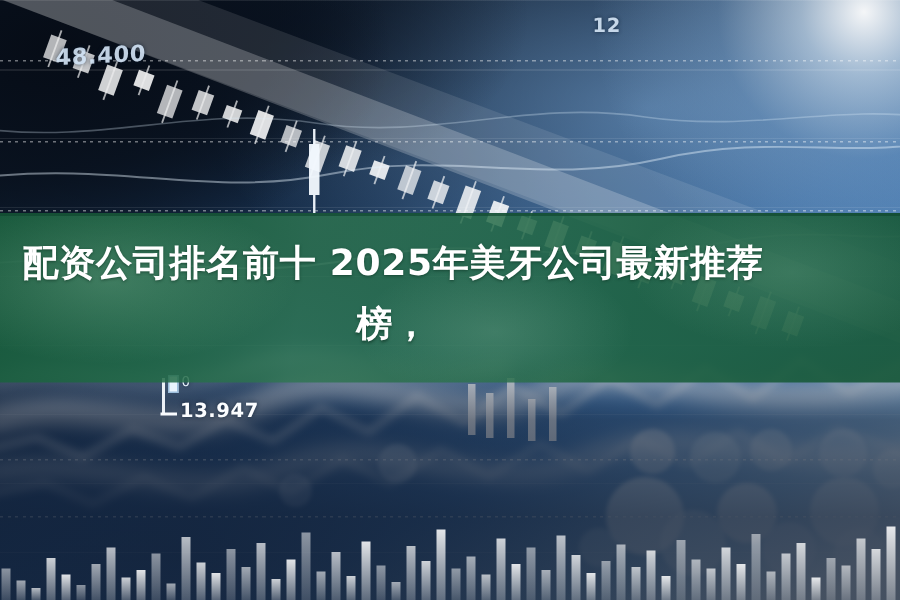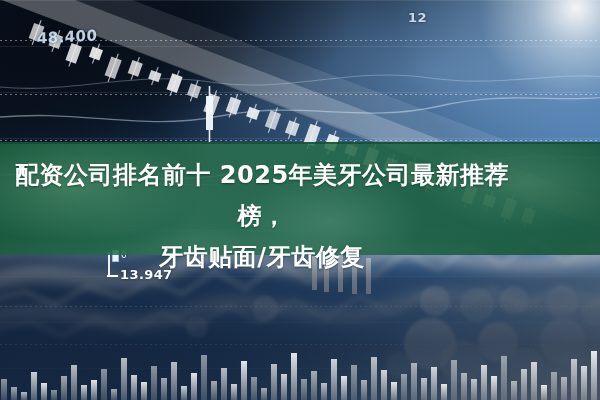--- a/index.html
+++ b/index.html
@@ -67,21 +67,21 @@
   
   .axlabel{
     position:absolute;
     color:#eef5fc;
     font-family:"DejaVu Sans",sans-serif;
     letter-spacing:.4px;
     text-shadow:0 0 3px rgba(10,25,45,.75);
     white-space:nowrap;
   }
   .lbl-48{left:37px;top:28px;font-size:15px;font-weight:700;color:#cfe0f2;opacity:.92;transform:skewY(-3deg);}
-  .lbl-12{left:408px;top:10px;font-size:13px;font-weight:700;color:#d5e5f5;opacity:.90;}
+  .lbl-12{left:395px;top:10px;font-size:13px;font-weight:700;color:#d5e5f5;opacity:.90;}
   .lbl-58{left:260px;top:104px;font-size:15px;font-weight:600;color:#f2f8ff;opacity:.95;}
   .lbl-58::before{
     content:"";position:absolute;left:-22px;top:9px;width:18px;height:2px;background:#eaf3fb;
   }
   .lbl-17{left:120px;top:267px;font-size:13px;font-weight:600;color:#fbfdff;}
   .lbl-17::before{
     content:"";position:absolute;left:-13px;top:8px;width:11px;height:2px;background:#fbfdff;
   }
   .tick-hook{
     position:absolute;left:108px;top:252px;width:2px;height:24px;background:#f5fafe;opacity:.95;
@@ -337,16 +337,15 @@
   <div class="tick-hook"></div>
   <div class="tick-box"></div>
   <div class="axlabel tick-zero">0</div>
   <div class="axlabel lbl-17">13.947</div>
 
   <div class="green-band"></div>
   <div class="green-top-edge"></div>
 
   <div class="headline">
     <span class="l1">配资公司排名前十 2025年美牙公司最新推荐榜，</span>
-    <span class="l2">牙齿贴面/牙齿修复</span>
   </div>
 
 </div>
 
 </body></html>

